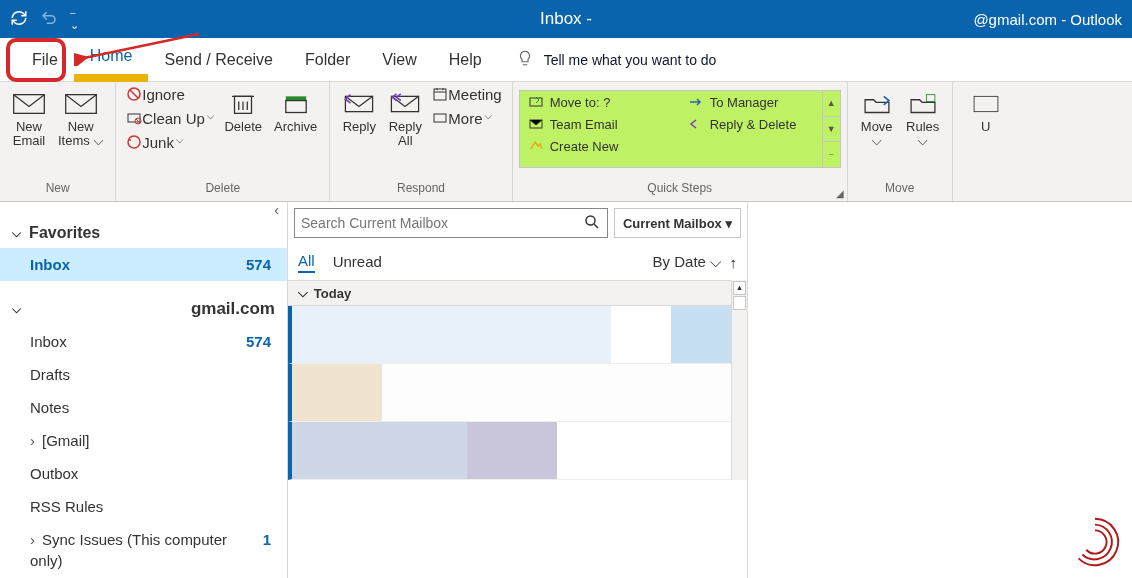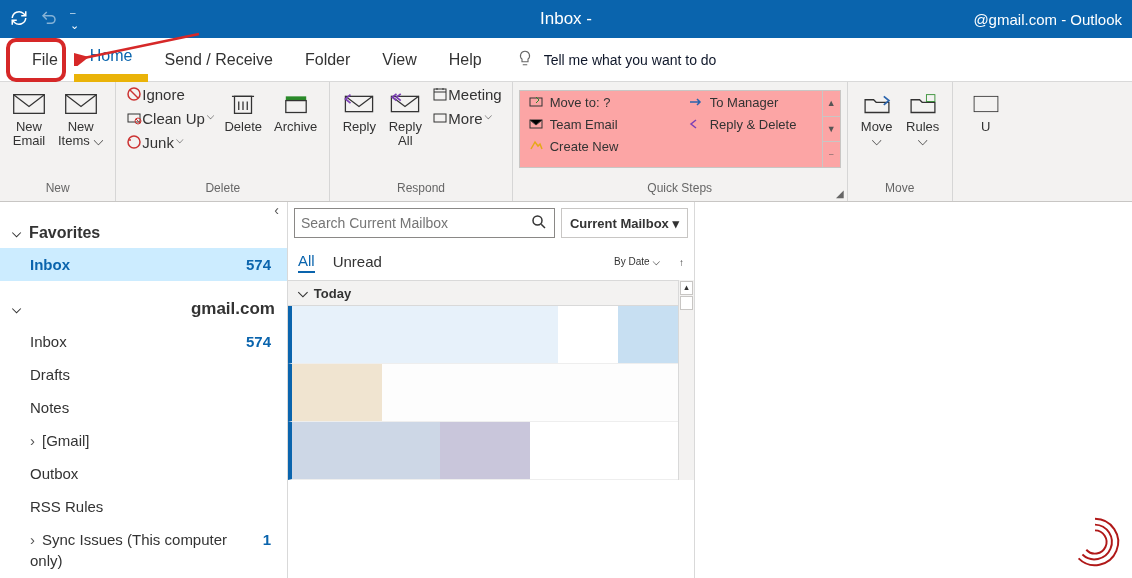--- a/index.html
+++ b/index.html
@@ -24,50 +24,50 @@
 .rgroup { border-right: 1px solid #d6d6d6; display: flex; flex-direction: column; padding: 4px 6px 2px 6px; position: relative; }
 .rgroup-label { text-align: center; font-size: 12px; color: #666; height: 18px; margin-top: auto; }
 .rgroup-body { display: flex; flex: 1; align-items: flex-start; }
 .vbtn { display: flex; flex-direction: column; align-items: center; justify-content: flex-start; padding: 4px 6px; cursor: pointer; font-size: 13px; }
 .vbtn svg { width: 34px; height: 28px; }
 .vbtn span { text-align: center; line-height: 1.1; margin-top: 2px; }
 .smallbtns { display: flex; flex-direction: column; justify-content: center; gap: 2px; padding: 0 4px; }
 .smallbtns .srow { display: flex; font-size: 15px; cursor: pointer; height: 22px; }
 .smallbtns svg { width: 16px; height: 16px; }
 .chev::after { content: "⌵"; font-size: 10px; margin-left: 2px; color: #555; }
-.qs-box { border: 1px solid #c8c6c4; background: #fca5a5; display: flex; flex-direction: column; width: 322px; height: 78px; margin-top: 4px; position: relative; }
+.qs-box { border: 1px solid #c8c6c4; background: #bef264; display: flex; flex-direction: column; width: 322px; height: 78px; margin-top: 4px; position: relative; }
 .qs-row { display: flex; }
 .qs-cell { flex: 1; display: flex; align-items: center; gap: 6px; padding: 3px 8px; font-size: 13px; cursor: pointer; }
 .qs-arrows { position: absolute; right: 0; top: 0; width: 18px; height: 100%; border-left: 1px solid #c8c6c4; display: flex; flex-direction: column; }
 .qs-arrows div { flex: 1; display: flex; align-items: center; justify-content: center; font-size: 9px; color: #555; border-bottom: 1px solid #c8c6c4; cursor: pointer; }
 .qs-arrows div:last-child { border-bottom: none; }
 .dlaunch { position: absolute; right: 3px; bottom: 2px; font-size: 10px; color: #666; cursor: pointer; }
 
 
 .main { display: flex; height: calc(578px - 38px - 44px - 120px); }
 .nav { width: 288px; border-right: 1px solid #d9d9d9; overflow: hidden; }
 .collapse-arrow { text-align: right; padding: 0 8px; font-size: 14px; color: #555; cursor: pointer; height: 16px;}
 .nav-section { padding: 6px 12px; font-size: 16px; font-weight: 600; display: flex; align-items: center; gap: 4px; cursor: pointer; }
 .nav-section::before { content: "⌵"; font-size: 12px; margin-right: 4px; color: #333; }
 .nav-item { display: flex; justify-content: space-between; padding: 6px 16px 6px 30px; font-size: 15px; cursor: pointer; line-height: 1.4; gap: 28px; }
 .nav-item.selected { background: #ccecff; font-weight: 600; color: #0a64ad; }
 .nav-item .count { color: #0a64ad; font-weight: 600; }
 .acct-hdr { display: flex; justify-content: space-between; align-items: center; padding: 6px 12px; font-size: 17px; font-weight: 600; cursor: pointer; }
 .acct-hdr::before { content: "⌵"; font-size: 12px; margin-right: 4px; }
 .exp::before { content: "›"; display: inline-block; width: 12px; color: #555; }
 
-.list { width: 407px; border-right: 1px solid #d9d9d9; display: flex; flex-direction: column; }
+.list { width: 460px; border-right: 1px solid #d9d9d9; display: flex; flex-direction: column; }
 .searchrow { display: flex; gap: 6px; padding: 6px; }
 .searchbox { flex: 1; border: 1px solid #8a8886; height: 30px; display: flex; align-items: center; padding: 0 6px; }
 .searchbox input { border: none; outline: none; flex: 1; font-size: 14px; color: #666; background: transparent; }
 .scope { border: 1px solid #c8c6c4; height: 30px; display: flex; align-items: center; padding: 0 8px; font-size: 13px; cursor: pointer; font-weight: bold; }
 .filterrow { display: flex; align-items: center; padding: 4px 10px; height: 36px; }
 .filterrow .ftab { margin-right: 18px; font-size: 15px; cursor: pointer; padding-bottom: 2px; }
 .filterrow .ftab.active { color: #0a64ad; border-bottom: 2px solid #0a64ad; }
-.filterrow .sort { margin-left: auto; display: flex; gap: 19px; align-items: center; font-size: 10px; }
+.filterrow .sort { margin-left: auto; display: flex; gap: 8px; align-items: center; font-size: 15px; }
 .grouphdr { background: #f3f2f1; border-top: 1px solid #d9d9d9; border-bottom: 1px solid #d9d9d9; padding: 4px 10px; font-size: 13px; font-weight: 600; display: flex; align-items: center; gap: 6px; }
 .msgs { display: flex; flex-direction: column; position: relative; }
 .msg { height: 58px; border-left: 4px solid #0a64ad; border-bottom: 1px solid #eee; display: flex; }
 .msg .c { height: 100%; }
 .msg .c1 { flex:1; background:#e7f1fa; } .msg .c2 { width:60px; background:#ffffff; } .msg .c3 { width:60px; background:#c7dff2; }
 .msg2 .c1 { flex:1; background:#fdfdfd; } .msg2 .ca { width:90px; background:#f0e4d0; }
 .msg3 .c1 { width:90px; background:#cdd7e6; } .msg3 .c2 { width:90px; background:#c9c6db; } .msg3 .c3 { flex:1; background:#fff; }
 .msglist-scroll { width: 16px; background: #f3f2f1; border-left:1px solid #d9d9d9; }
 .msglist-scroll .up,.msglist-scroll .thumb{ height:14px; border:1px solid #c8c6c4; background:#fff; margin:1px; font-size:9px; text-align:center;}
 .reading { flex: 1; background: #fff; }

